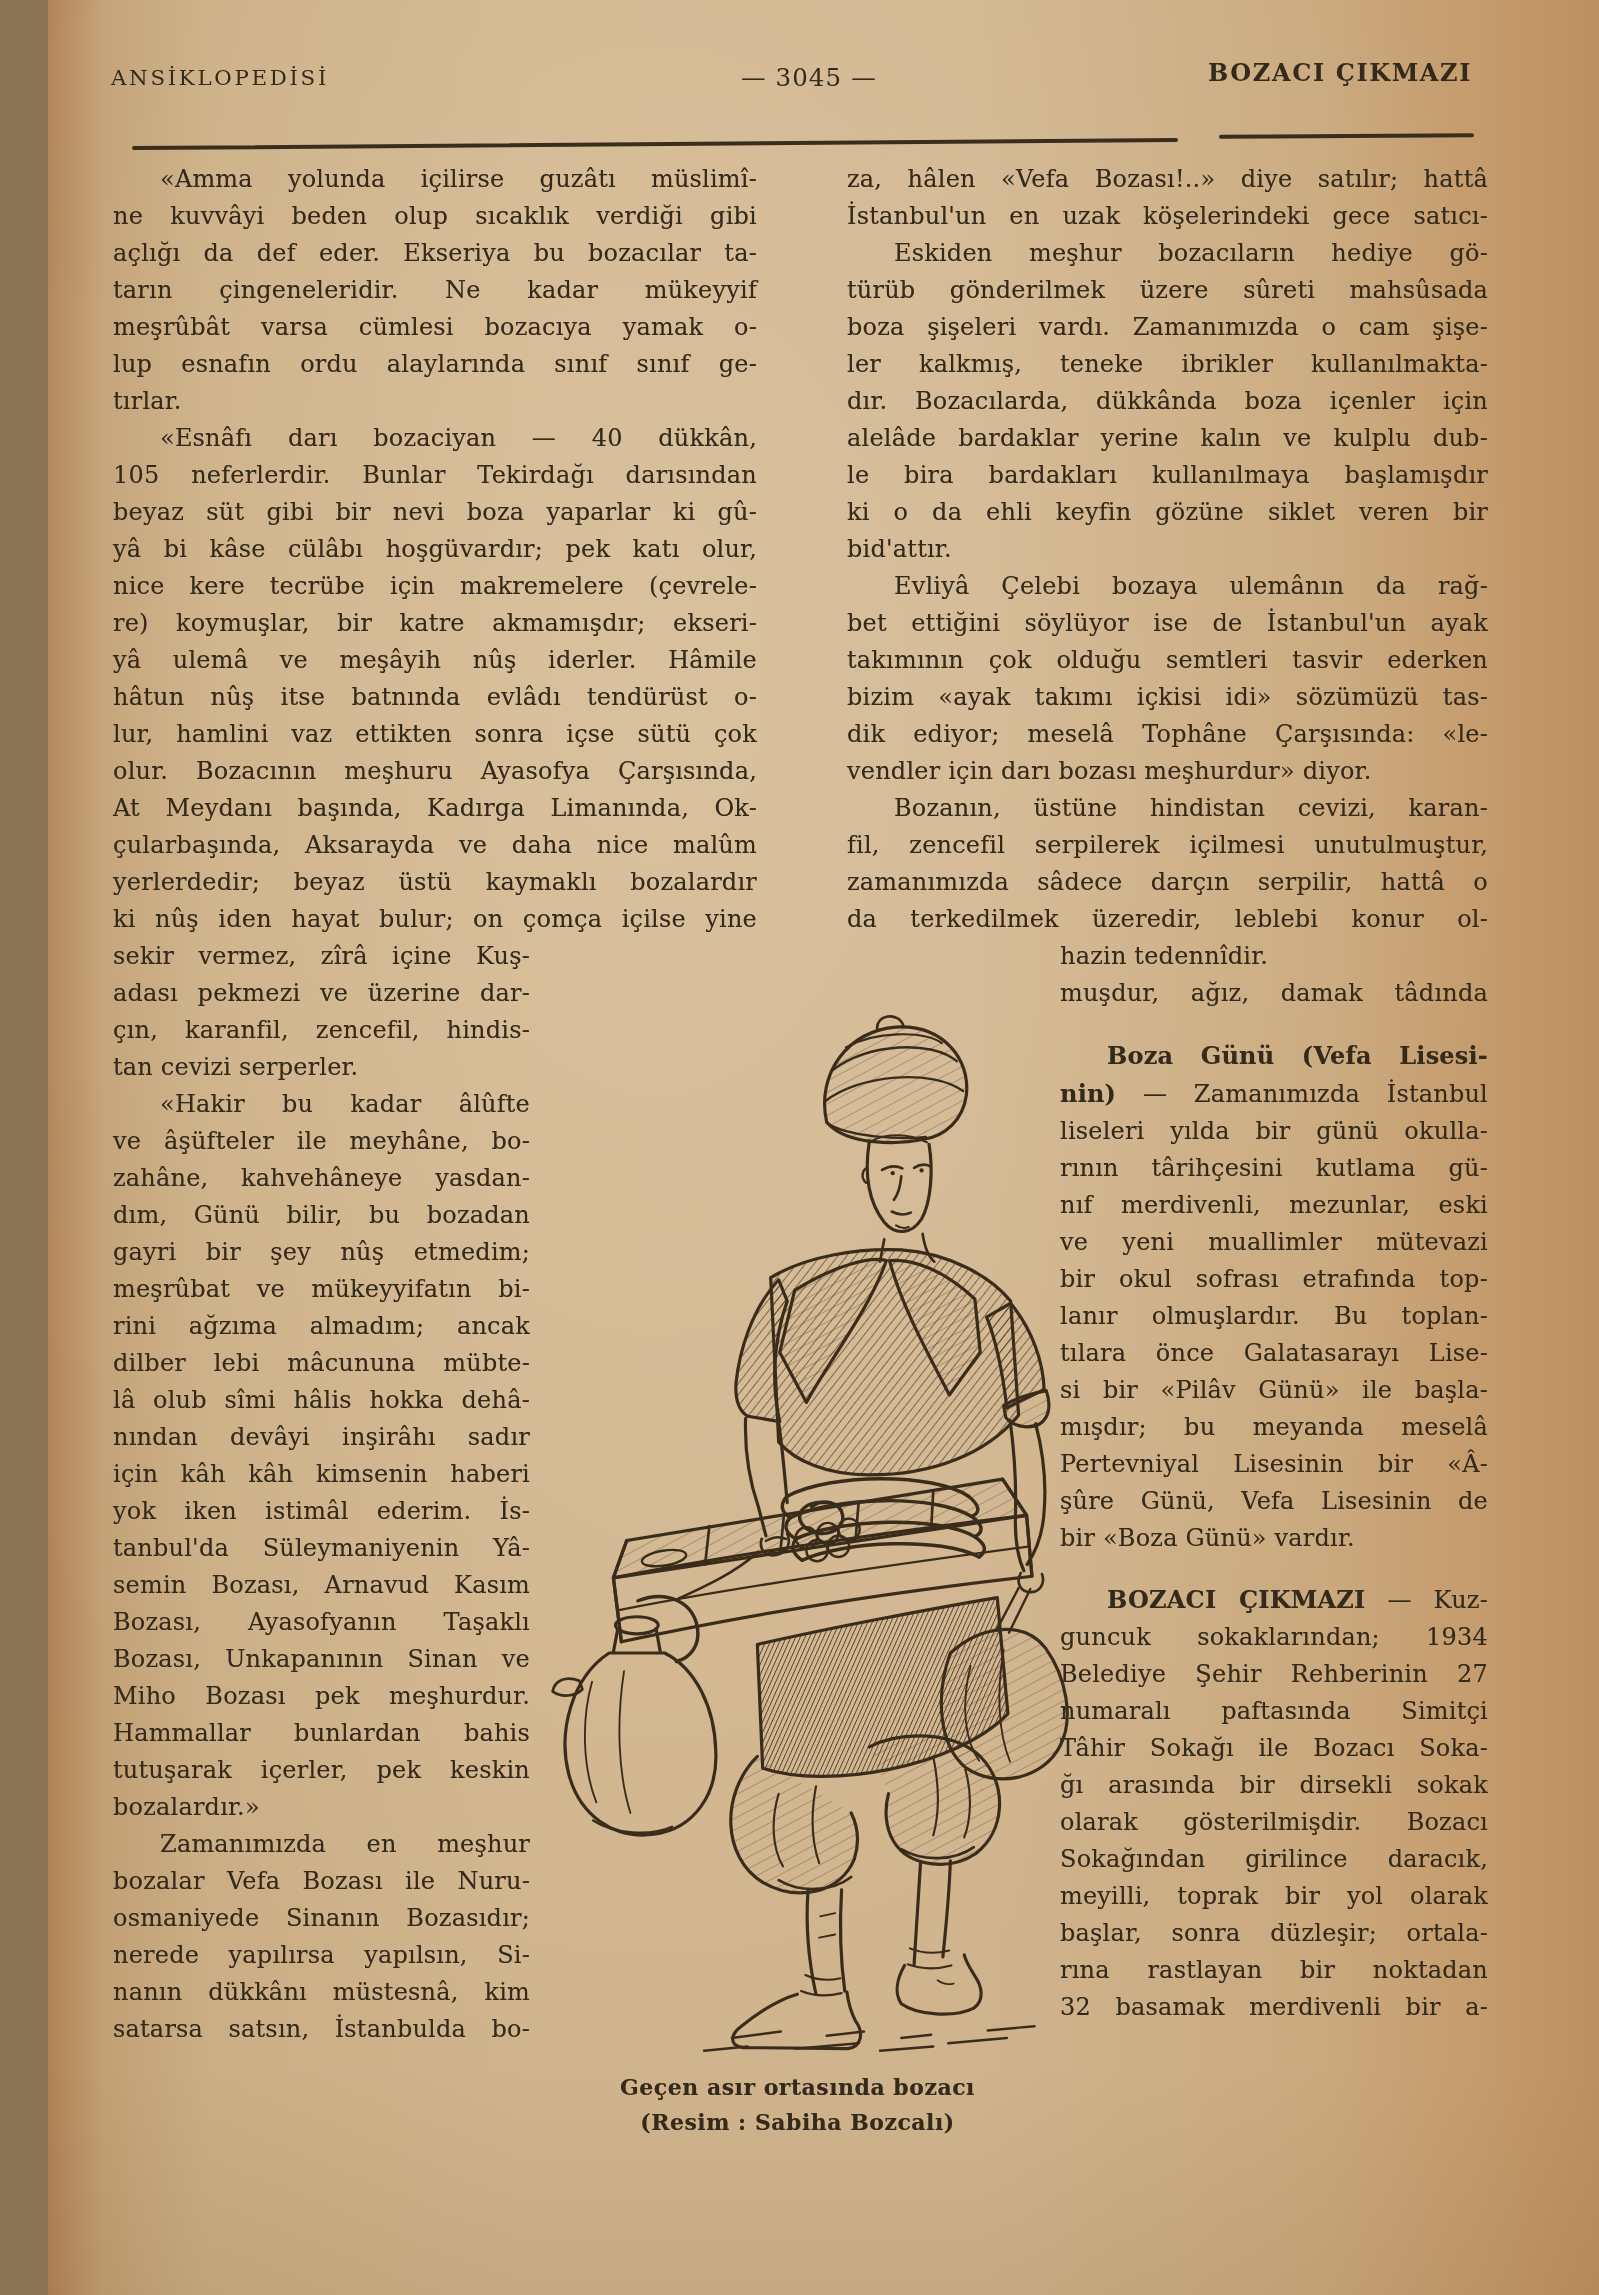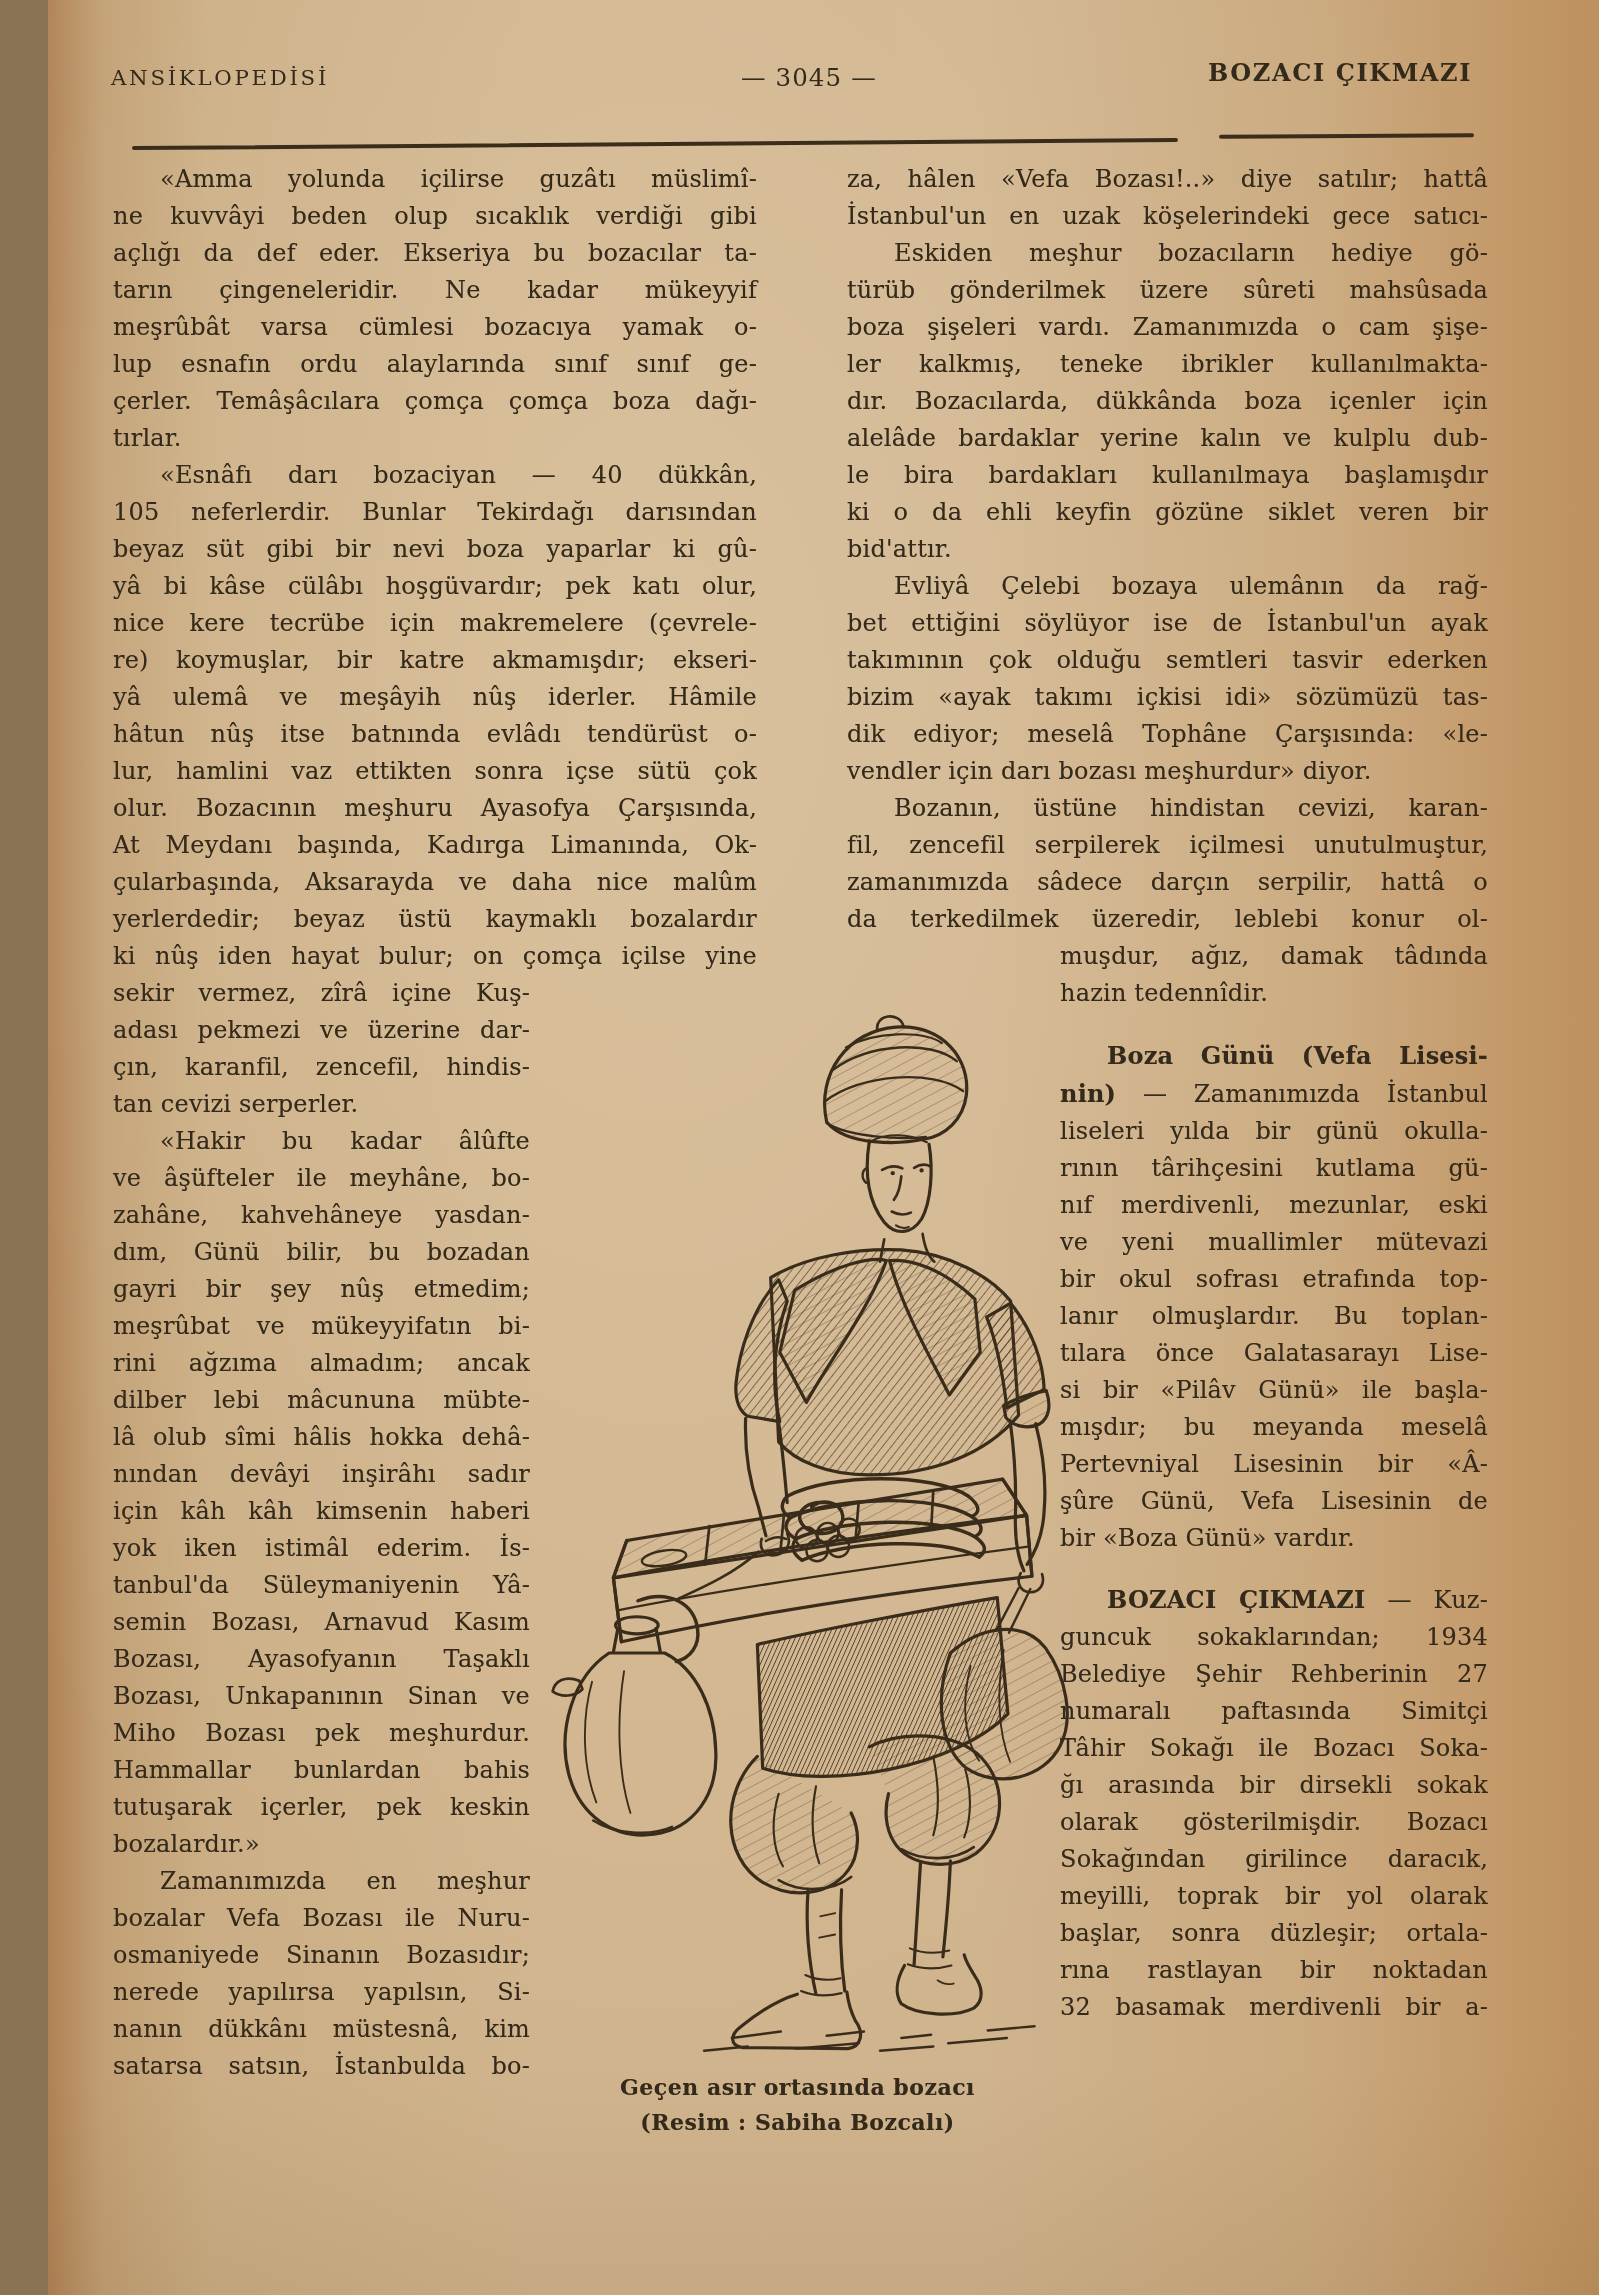--- a/index.html
+++ b/index.html
@@ -55,21 +55,20 @@
 
   <div class="col col-left">
     <div class="sec full">
         <div class="block indent">
           <div class="ln">«Amma yolunda içilirse guzâtı müslimî-</div>
           <div class="ln">ne kuvvâyi beden olup sıcaklık verdiği gibi</div>
           <div class="ln">açlığı da def eder. Ekseriya bu bozacılar ta-</div>
           <div class="ln">tarın çingeneleridir. Ne kadar mükeyyif</div>
           <div class="ln">meşrûbât varsa cümlesi bozacıya yamak o-</div>
           <div class="ln">lup esnafın ordu alaylarında sınıf sınıf ge-</div>
-          <div class="ln">çerler. Temâşâcılara çomça çomça boza dağı-</div>
           <div class="ln end">tırlar.</div>
         </div>
         <div class="block indent">
           <div class="ln">«Esnâfı darı bozaciyan — 40 dükkân,</div>
           <div class="ln">105 neferlerdir. Bunlar Tekirdağı darısından</div>
           <div class="ln">beyaz süt gibi bir nevi boza yaparlar ki gû-</div>
           <div class="ln">yâ bi kâse cülâbı hoşgüvardır; pek katı olur,</div>
           <div class="ln">nice kere tecrübe için makremelere (çevrele-</div>
           <div class="ln">re) koymuşlar, bir katre akmamışdır; ekseri-</div>
           <div class="ln">yâ ulemâ ve meşâyih nûş iderler. Hâmile</div>
@@ -149,22 +148,22 @@
         </div>
         <div class="block indent">
           <div class="ln">Bozanın, üstüne hindistan cevizi, karan-</div>
           <div class="ln">fil, zencefil serpilerek içilmesi unutulmuştur,</div>
           <div class="ln">zamanımızda sâdece darçın serpilir, hattâ o</div>
           <div class="ln">da terkedilmek üzeredir, leblebi konur ol-</div>
         </div>
       </div>
     <div class="sec narrow">
         <div class="block">
+          <div class="ln end">hazin tedennîdir.</div>
           <div class="ln">muşdur, ağız, damak tâdında</div>
-          <div class="ln end">hazin tedennîdir.</div>
         </div>
         <div class="block indent gap">
           <div class="ln"><b>Boza Günü (Vefa Lisesi-</b></div>
           <div class="ln"><b>nin)</b> — Zamanımızda İstanbul</div>
           <div class="ln">liseleri yılda bir günü okulla-</div>
           <div class="ln">rının târihçesini kutlama gü-</div>
           <div class="ln">nıf merdivenli, mezunlar, eski</div>
           <div class="ln">ve yeni muallimler mütevazi</div>
           <div class="ln">bir okul sofrası etrafında top-</div>
           <div class="ln">lanır olmuşlardır. Bu toplan-</div>

